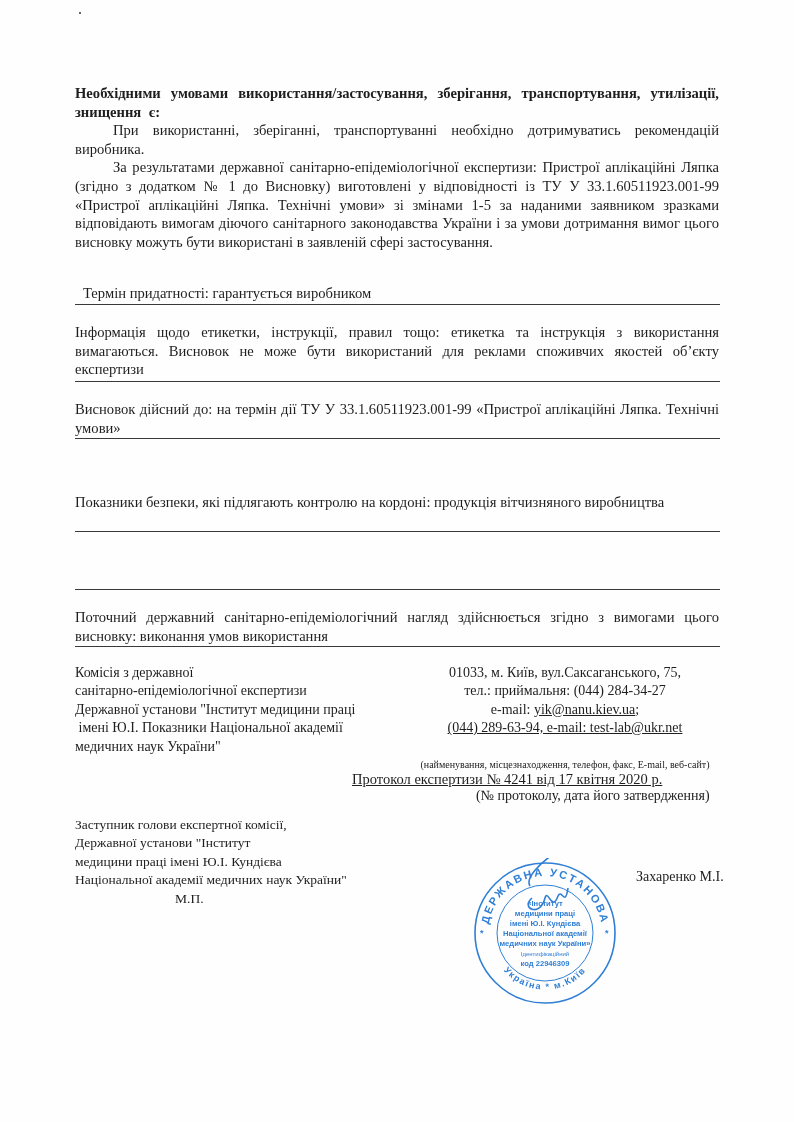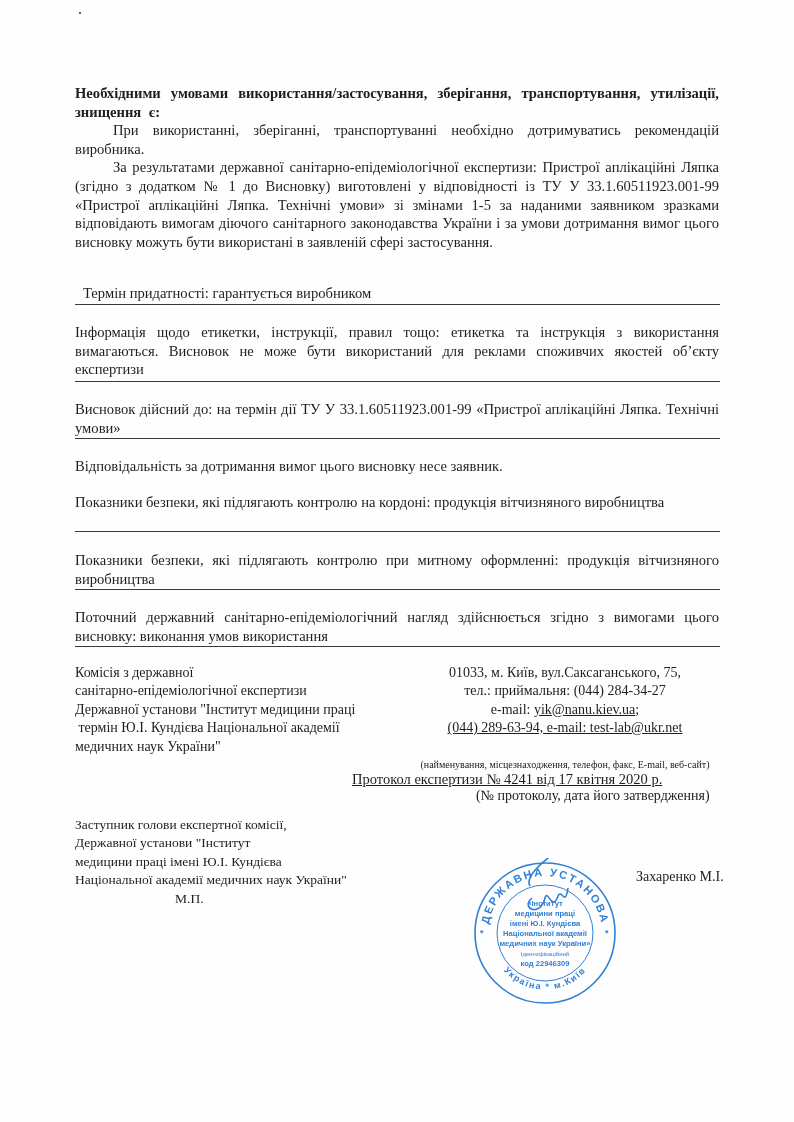--- a/index.html
+++ b/index.html
@@ -32,36 +32,34 @@
 
   <div class="blk" style="top:284px;margin-left:8px;">Термін придатності: гарантується виробником</div>
   <div class="rule" style="top:304px;"></div>
 
   <div class="blk" style="top:323px;">Інформація щодо етикетки, інструкції, правил тощо: етикетка  та інструкція з використання вимагаються. Висновок не може бути використаний для реклами споживчих якостей об’єкту експертизи</div>
   <div class="rule" style="top:381px;"></div>
 
   <div class="blk" style="top:400px;">Висновок дійсний до: на термін дії ТУ У 33.1.60511923.001-99 «Пристрої аплікаційні Ляпка. Технічні умови»</div>
   <div class="rule" style="top:438px;"></div>
 
-  <div class="blk" style="top:457px;">Відповідальність за дотримання вимог цього висновку несе заявник.</div>
 
   <div class="blk" style="top:493px;">Показники безпеки, які підлягають контролю на кордоні: продукція вітчизняного виробництва</div>
   <div class="rule" style="top:531px;"></div>
 
-  <div class="blk" style="top:551px;">Показники безпеки, які підлягають контролю при митному оформленні: продукція вітчизняного виробництва</div>
   <div class="rule" style="top:589px;"></div>
 
   <div class="blk" style="top:608px;">Поточний державний санітарно-епідеміологічний нагляд здійснюється згідно з вимогами цього висновку: виконання умов використання</div>
   <div class="rule" style="top:646px;"></div>
 
   <div class="addr" style="left:75px; top:664px;">
     <div>Комісія з державної</div>
     <div>санітарно-епідеміологічної  експертизи</div>
     <div>Державної установи "Інститут медицини праці</div>
-    <div style="white-space:pre;"> термін Ю.І. Кундієва Національної академії</div>
+    <div style="white-space:pre;"> імені Ю.І. Показники Національної академії</div>
     <div>медичних наук України"</div>
   </div>
 
   <div class="addr" style="left:400px; top:664px; width:330px; text-align:center;">
     <div>01033, м. Київ, вул.Саксаганського, 75,</div>
     <div>тел.: приймальня: (044) 284-34-27</div>
     <div><span>e-mail: </span><span class="u">yik@nanu.kiev.ua</span><span>;</span></div>
     <div class="u">(044) 289-63-94, e-mail: test-lab@ukr.net</div>
     <div class="small" style="margin-top:18px;font-family:Liberation Serif, serif;">(найменування, місцезнаходження, телефон, факс, E-mail, веб-сайт)</div>
   </div>

